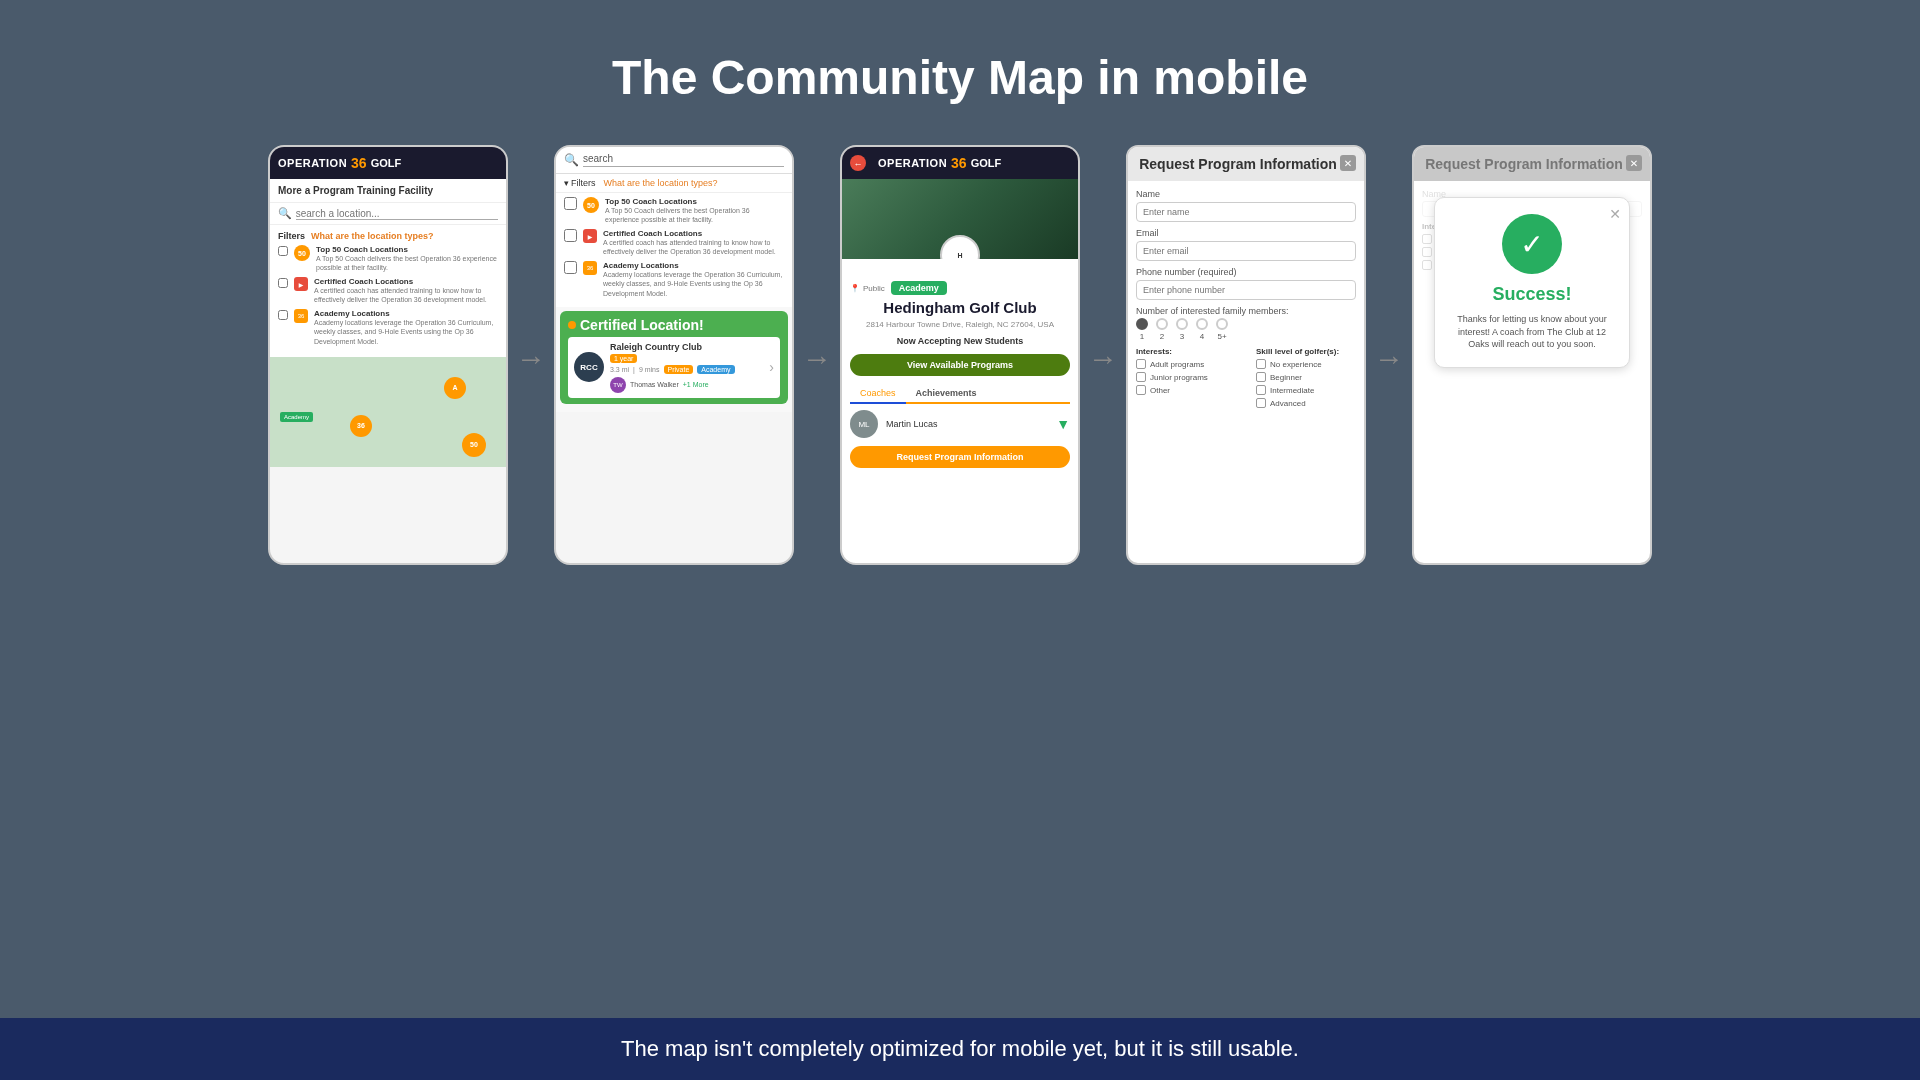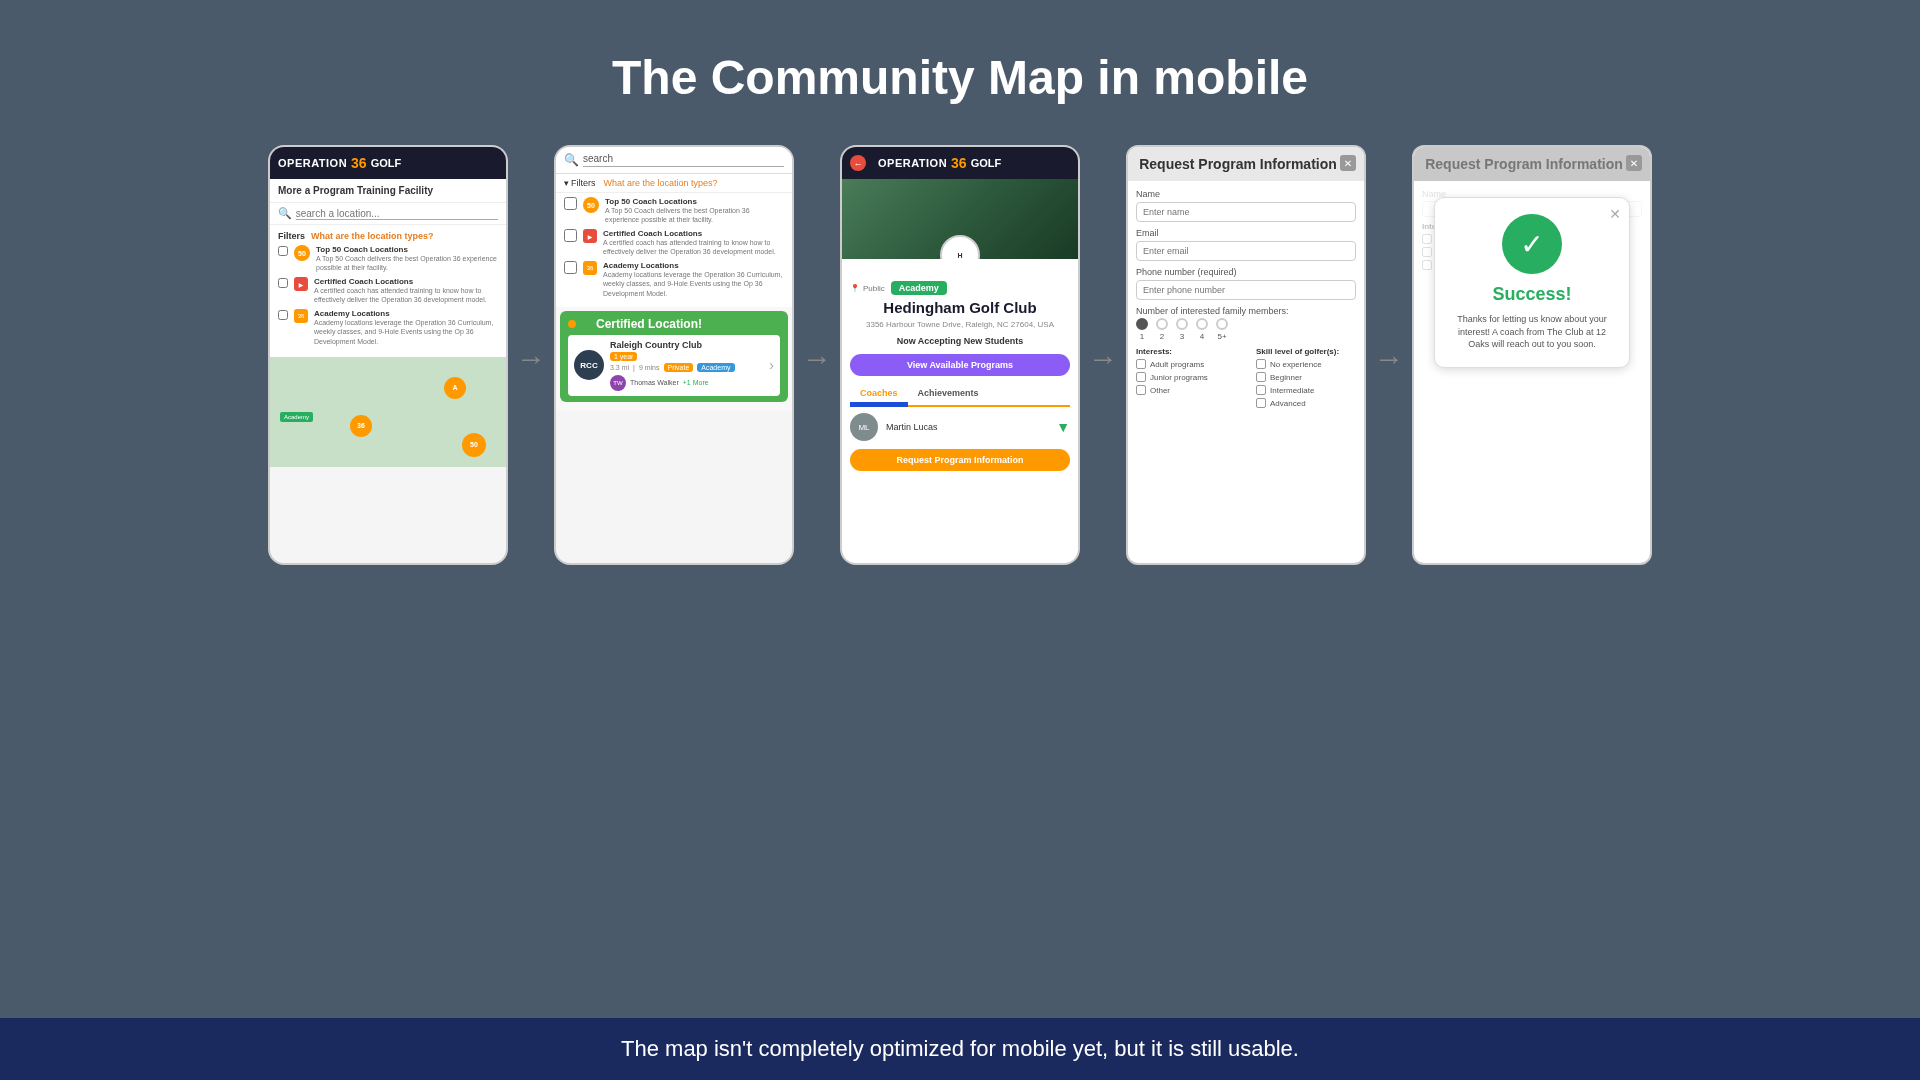--- a/index.html
+++ b/index.html
@@ -236,27 +236,27 @@
       background: #f8f8f8;
       padding: 4px;
     }
     .s2-list-item {
       background: #4caf50;
       border-radius: 6px;
       padding: 6px 8px;
       margin-bottom: 4px;
     }
     .s2-item-header {
-      font-size: 12px;
+      font-size: 14px;
       font-weight: bold;
       color: #fff;
       margin-bottom: 4px;
       display: flex;
       align-items: center;
-      gap: 20px;
+      gap: 4px;
     }
     .s2-item-dot {
       width: 8px;
       height: 8px;
       border-radius: 50%;
       background: #f90;
       flex-shrink: 0;
     }
     .s2-item-body {
       background: #fff;
@@ -416,42 +416,42 @@
       line-height: 1.4;
     }
     .s3-accepting {
       font-size: 9px;
       font-weight: bold;
       color: #333;
       text-align: center;
       margin-bottom: 8px;
     }
     .s3-btn-view {
-      background: #8b5cf6;
+      background: #4d7c0f;
       color: #fff;
       border: none;
       border-radius: 20px;
       padding: 6px 0;
       width: 100%;
       font-size: 9px;
       font-weight: bold;
       cursor: pointer;
       margin-bottom: 8px;
     }
     .s3-tabs {
       display: flex;
       border-bottom: 2px solid #f90;
       margin-bottom: 6px;
     }
     .s3-tab {
       font-size: 9px;
-      font-weight: bold;
+      font-weight: normal;
       padding: 4px 10px;
       color: #f90;
-      border-bottom: 5px solid #1d4ed8;
+      border-bottom: 2px solid #1d4ed8;
       margin-bottom: -2px;
     }
     .s3-tab-inactive {
       font-size: 9px;
       font-weight: bold;
       padding: 4px 10px;
       color: #555;
       margin-bottom: -2px;
     }
     .s3-coach-row {
@@ -888,21 +888,21 @@
 
     <div class="s3-body">
       <div class="s3-public-row">
         <div class="s3-public-text">
           <span>📍</span>
           <span>Public</span>
         </div>
         <div class="s3-academy-badge">Academy</div>
       </div>
       <div class="s3-club-name">Hedingham Golf Club</div>
-      <div class="s3-address">3356 Harbour Towne Drive, Raleigh, NC 27604, USA</div>
+      <div class="s3-address">2814 Harbour Towne Drive, Raleigh, NC 27604, USA</div>
       <div class="s3-accepting">Now Accepting New Students</div>
       <button class="s3-btn-view">View Available Programs</button>
       <div class="s3-tabs">
         <div class="s3-tab">Coaches</div>
         <div class="s3-tab-inactive">Achievements</div>
       </div>
       <div class="s3-coach-row">
         <div class="s3-coach-avatar">ML</div>
         <span class="s3-coach-name">Martin Lucas</span>
         <div class="s3-chevron">▼</div>

